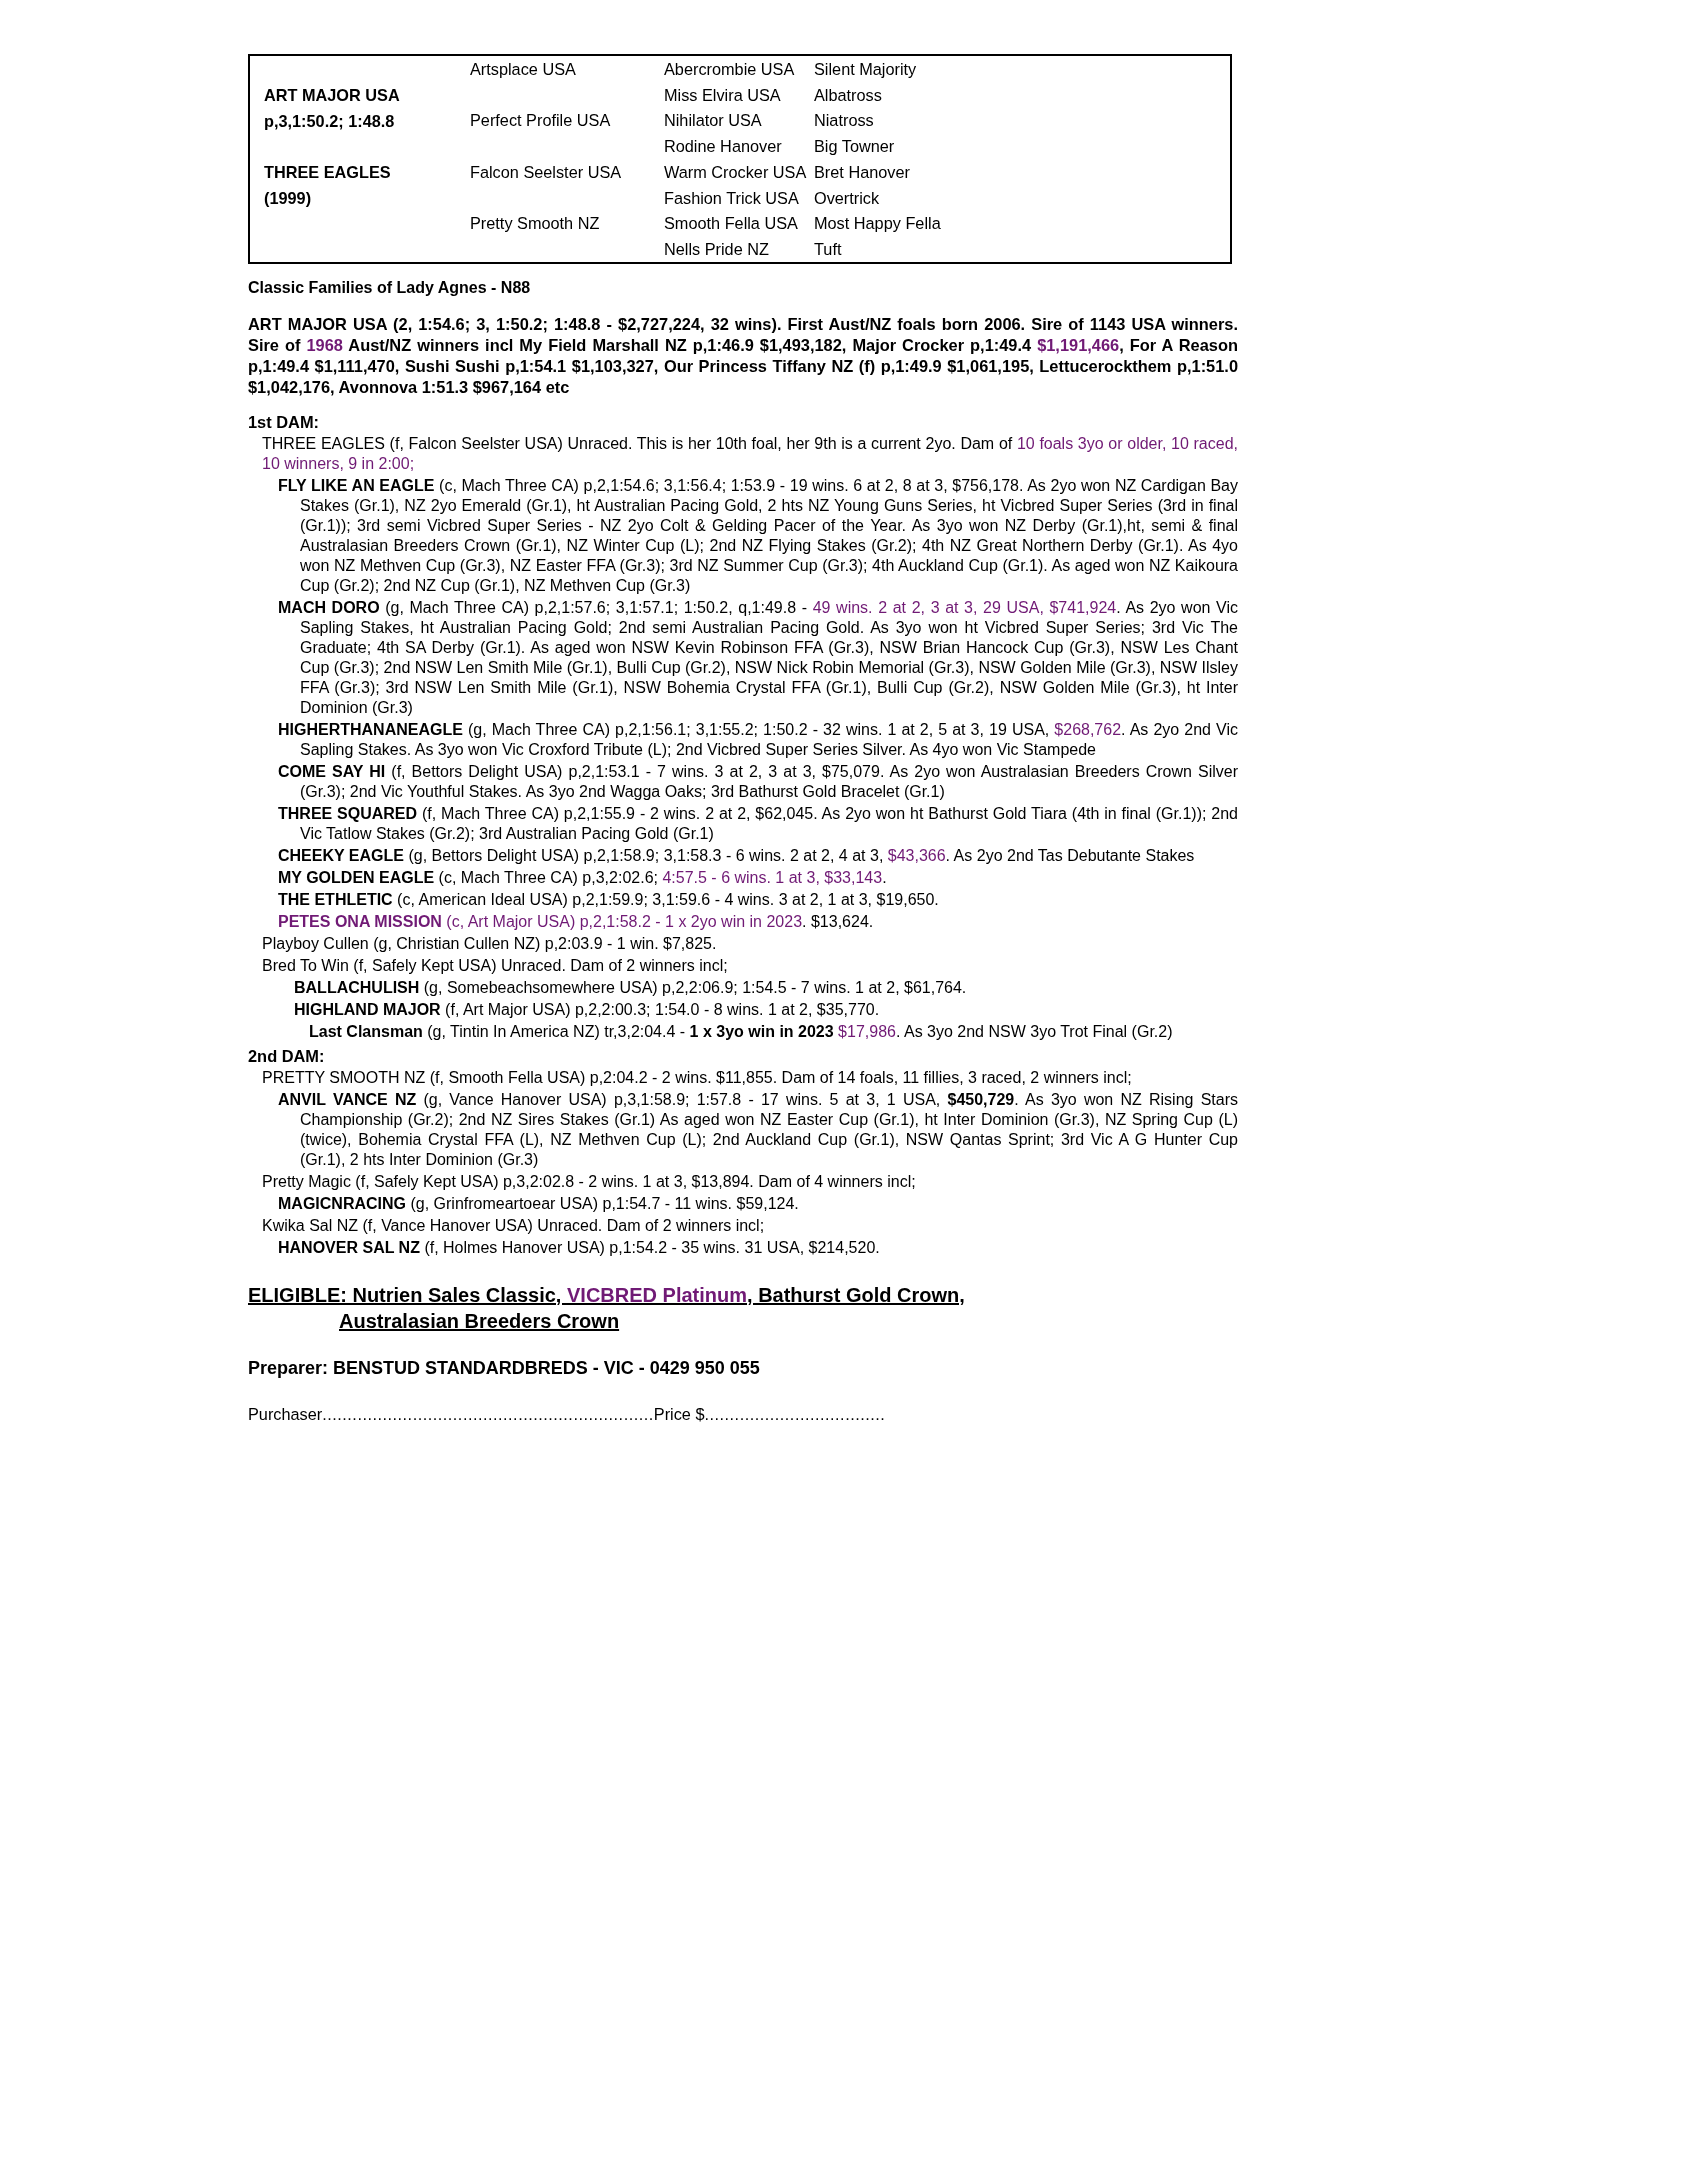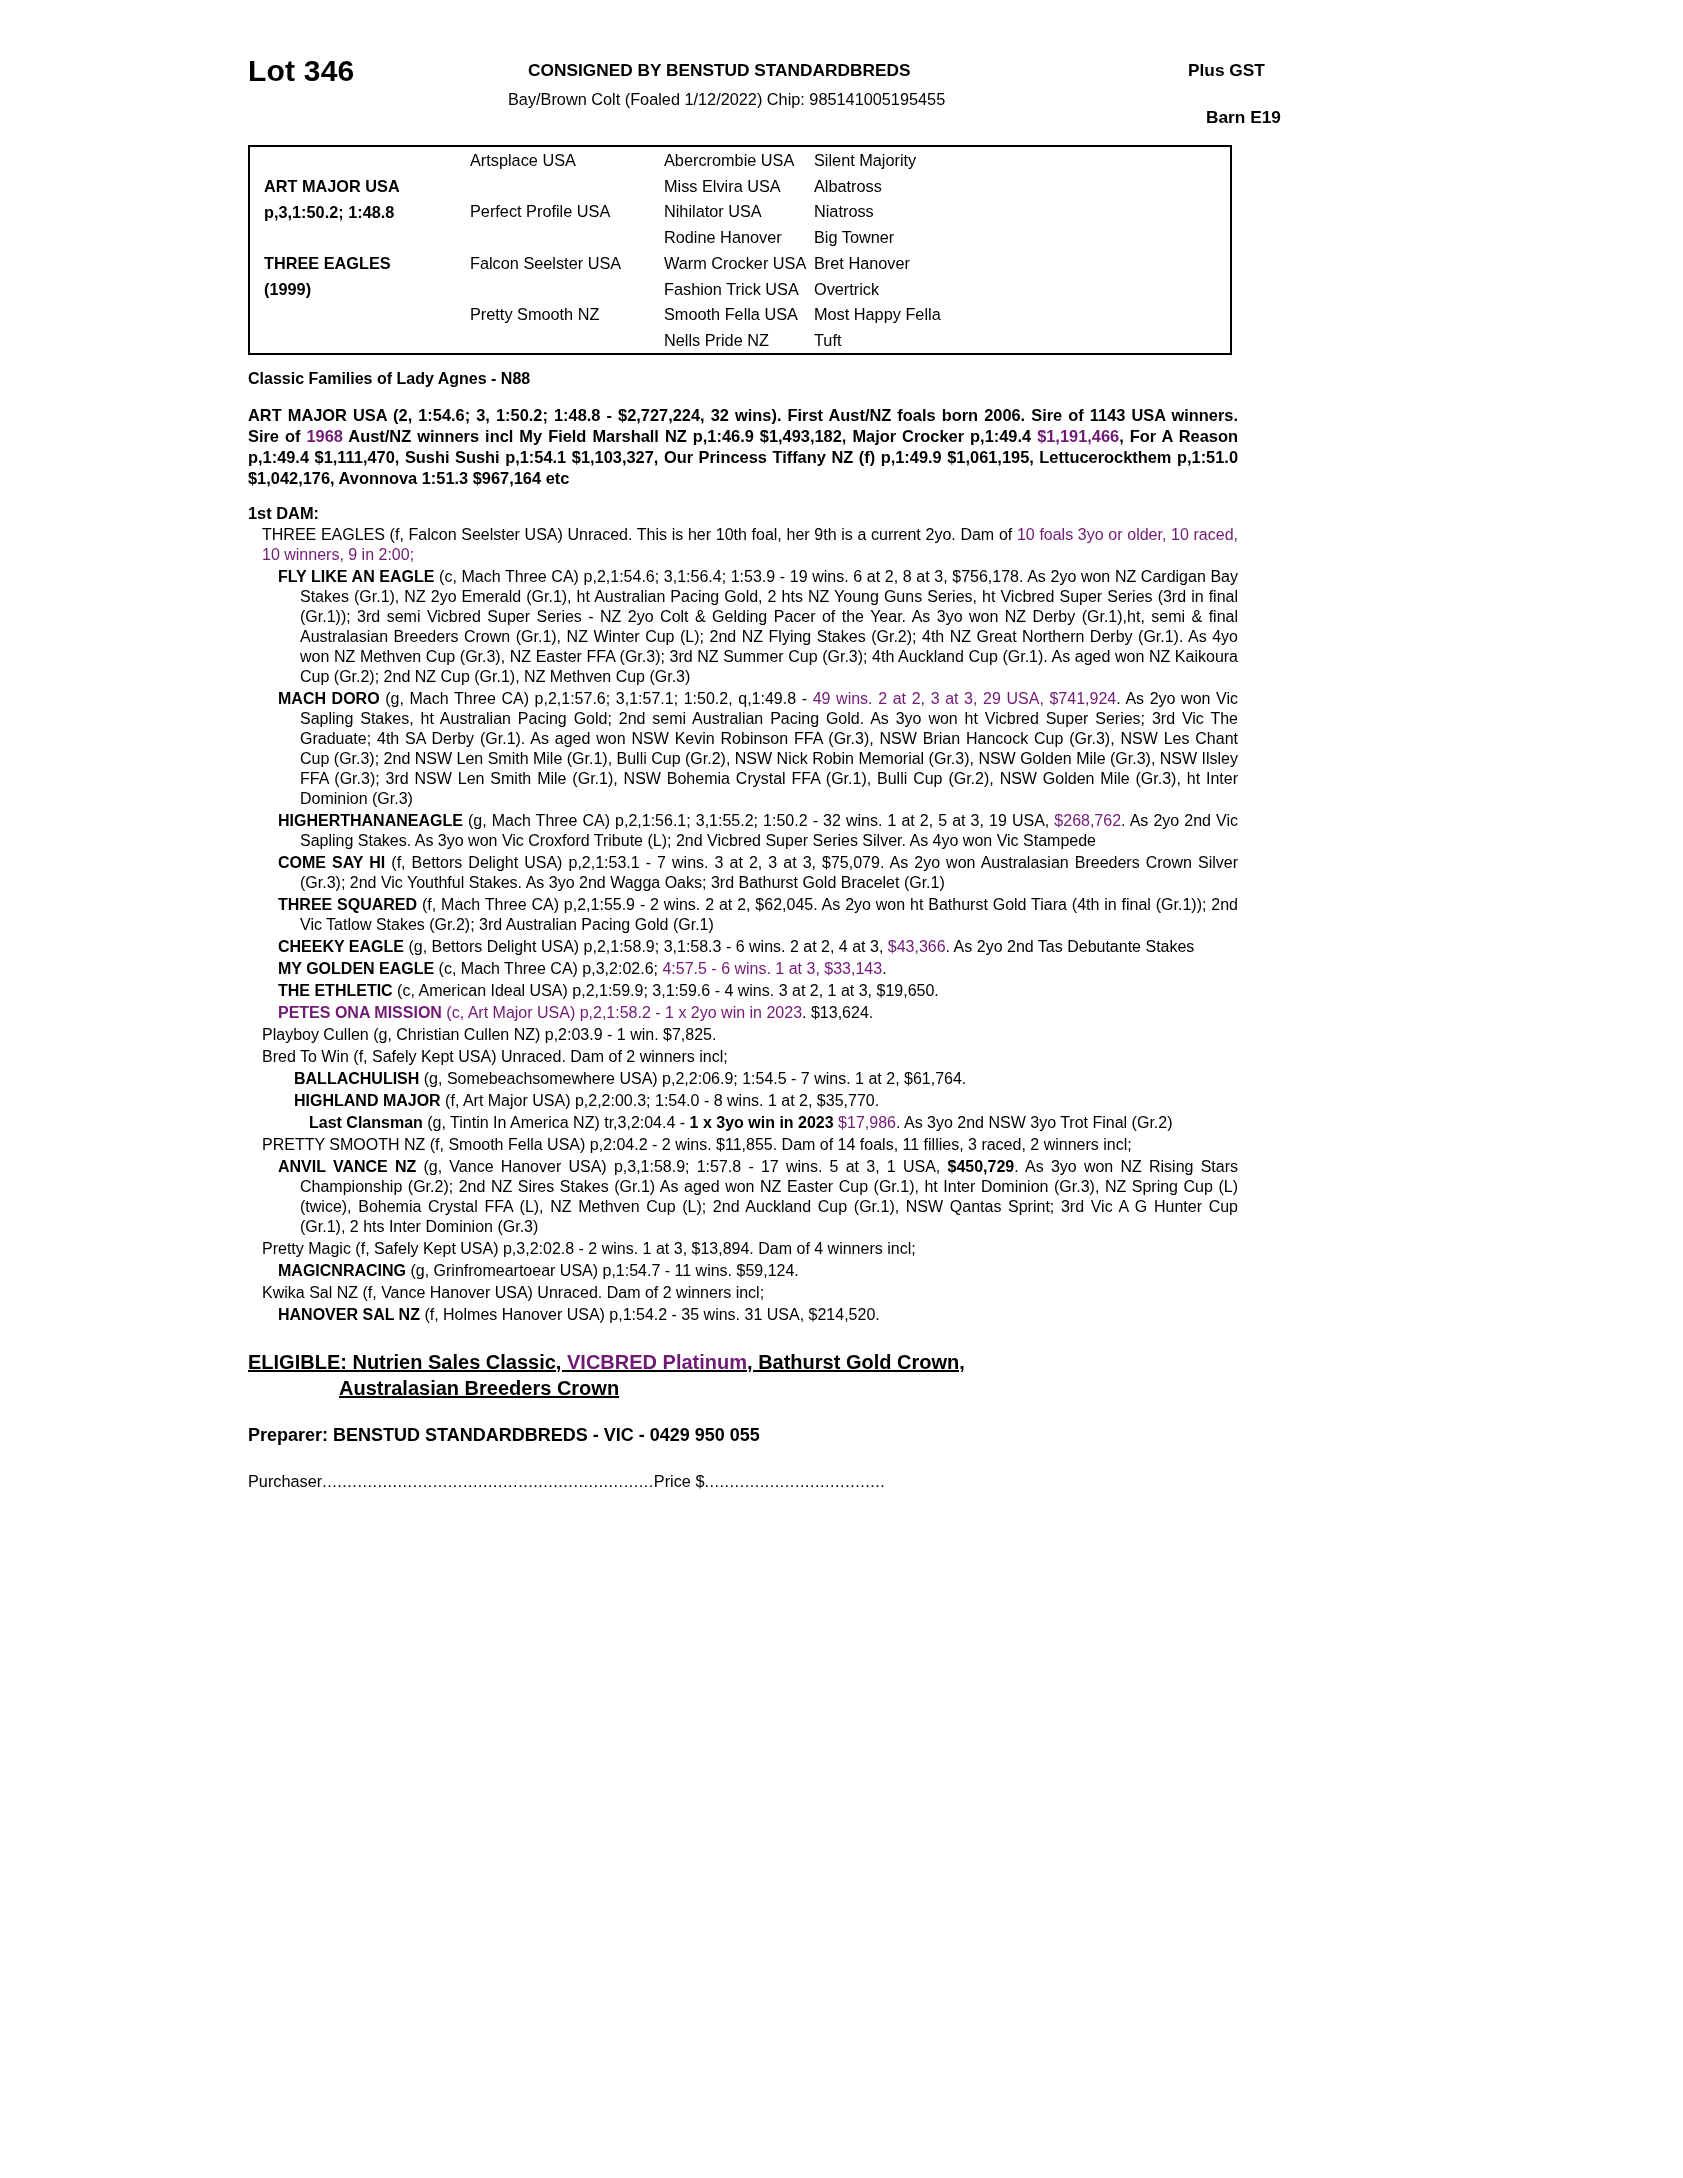--- a/index.html
+++ b/index.html
@@ -141,27 +141,20 @@
     font-size: 16.3px;
     width: 990px;
   }
   .dots { letter-spacing: 0.5px; }
 </style>
 </head>
 <body>
 
 <div class="page">
 
-  <div class="header">
-    <div class="lot-title">Lot 346</div>
-    <div class="consigned">CONSIGNED BY BENSTUD STANDARDBREDS</div>
-    <div class="subline">Bay/Brown Colt (Foaled 1/12/2022) Chip: 985141005195455</div>
-    <div class="plus-gst">Plus GST</div>
-    <div class="barn">Barn E19</div>
-  </div>
 
   <div class="ped-box">
     <div class="ped-col c1" style="top:26px;">
       <div class="ped-line bold">ART MAJOR USA</div>
       <div class="ped-line bold">p,3,1:50.2; 1:48.8</div>
     </div>
     <div class="ped-col c1" style="top:103px;">
       <div class="ped-line bold">THREE EAGLES</div>
       <div class="ped-line bold">(1999)</div>
     </div>
@@ -221,20 +214,21 @@
     <div class="entry p1 noind">Playboy Cullen (g, Christian Cullen NZ) p,2:03.9 - 1 win. $7,825.</div>
 
     <div class="entry p1 noind">Bred To Win (f, Safely Kept USA) Unraced. Dam of 2 winners incl;</div>
 
     <div class="entry p3"><span class="name">BALLACHULISH</span><span> (g, Somebeachsomewhere USA) p,2,2:06.9; 1:54.5 - 7 wins. 1 at 2, $61,764.</span></div>
 
     <div class="entry p3"><span class="name">HIGHLAND MAJOR</span><span> (f, Art Major USA) p,2,2:00.3; 1:54.0 - 8 wins. 1 at 2, $35,770.</span></div>
 
     <div class="entry p3" style="margin-left:61px;"><span class="name">Last Clansman</span><span> (g, Tintin In America NZ) tr,3,2:04.4 - </span><span class="name">1 x 3yo win in 2023</span><span>&nbsp;</span><span class="red">$17,986</span><span>. As 3yo 2nd NSW 3yo Trot Final (Gr.2)</span></div>
 
+    <div class="dam-head" style="margin-top:4px;">2nd DAM:</div>
 
     <div class="entry p1 noind">PRETTY SMOOTH NZ (f, Smooth Fella USA) p,2:04.2 - 2 wins. $11,855. Dam of 14 foals, 11 fillies, 3 raced, 2 winners incl;</div>
 
     <div class="entry p2"><span class="name">ANVIL VANCE NZ</span><span> (g, Vance Hanover USA) p,3,1:58.9; 1:57.8 - 17 wins. 5 at 3, 1 USA, </span><span class="name">$450,729</span><span>. As 3yo won NZ Rising Stars Championship (Gr.2); 2nd NZ Sires Stakes (Gr.1) As aged won NZ Easter Cup (Gr.1), ht Inter Dominion (Gr.3), NZ Spring Cup (L) (twice), Bohemia Crystal FFA (L), NZ Methven Cup (L); 2nd Auckland Cup (Gr.1), NSW Qantas Sprint; 3rd Vic A G Hunter Cup (Gr.1), 2 hts Inter Dominion (Gr.3)</span></div>
 
     <div class="entry p1 noind">Pretty Magic (f, Safely Kept USA) p,3,2:02.8 - 2 wins. 1 at 3, $13,894. Dam of 4 winners incl;</div>
 
     <div class="entry p2"><span class="name">MAGICNRACING</span><span> (g, Grinfromeartoear USA) p,1:54.7 - 11 wins. $59,124.</span></div>
 
     <div class="entry p1 noind">Kwika Sal NZ (f, Vance Hanover USA) Unraced. Dam of 2 winners incl;</div>

